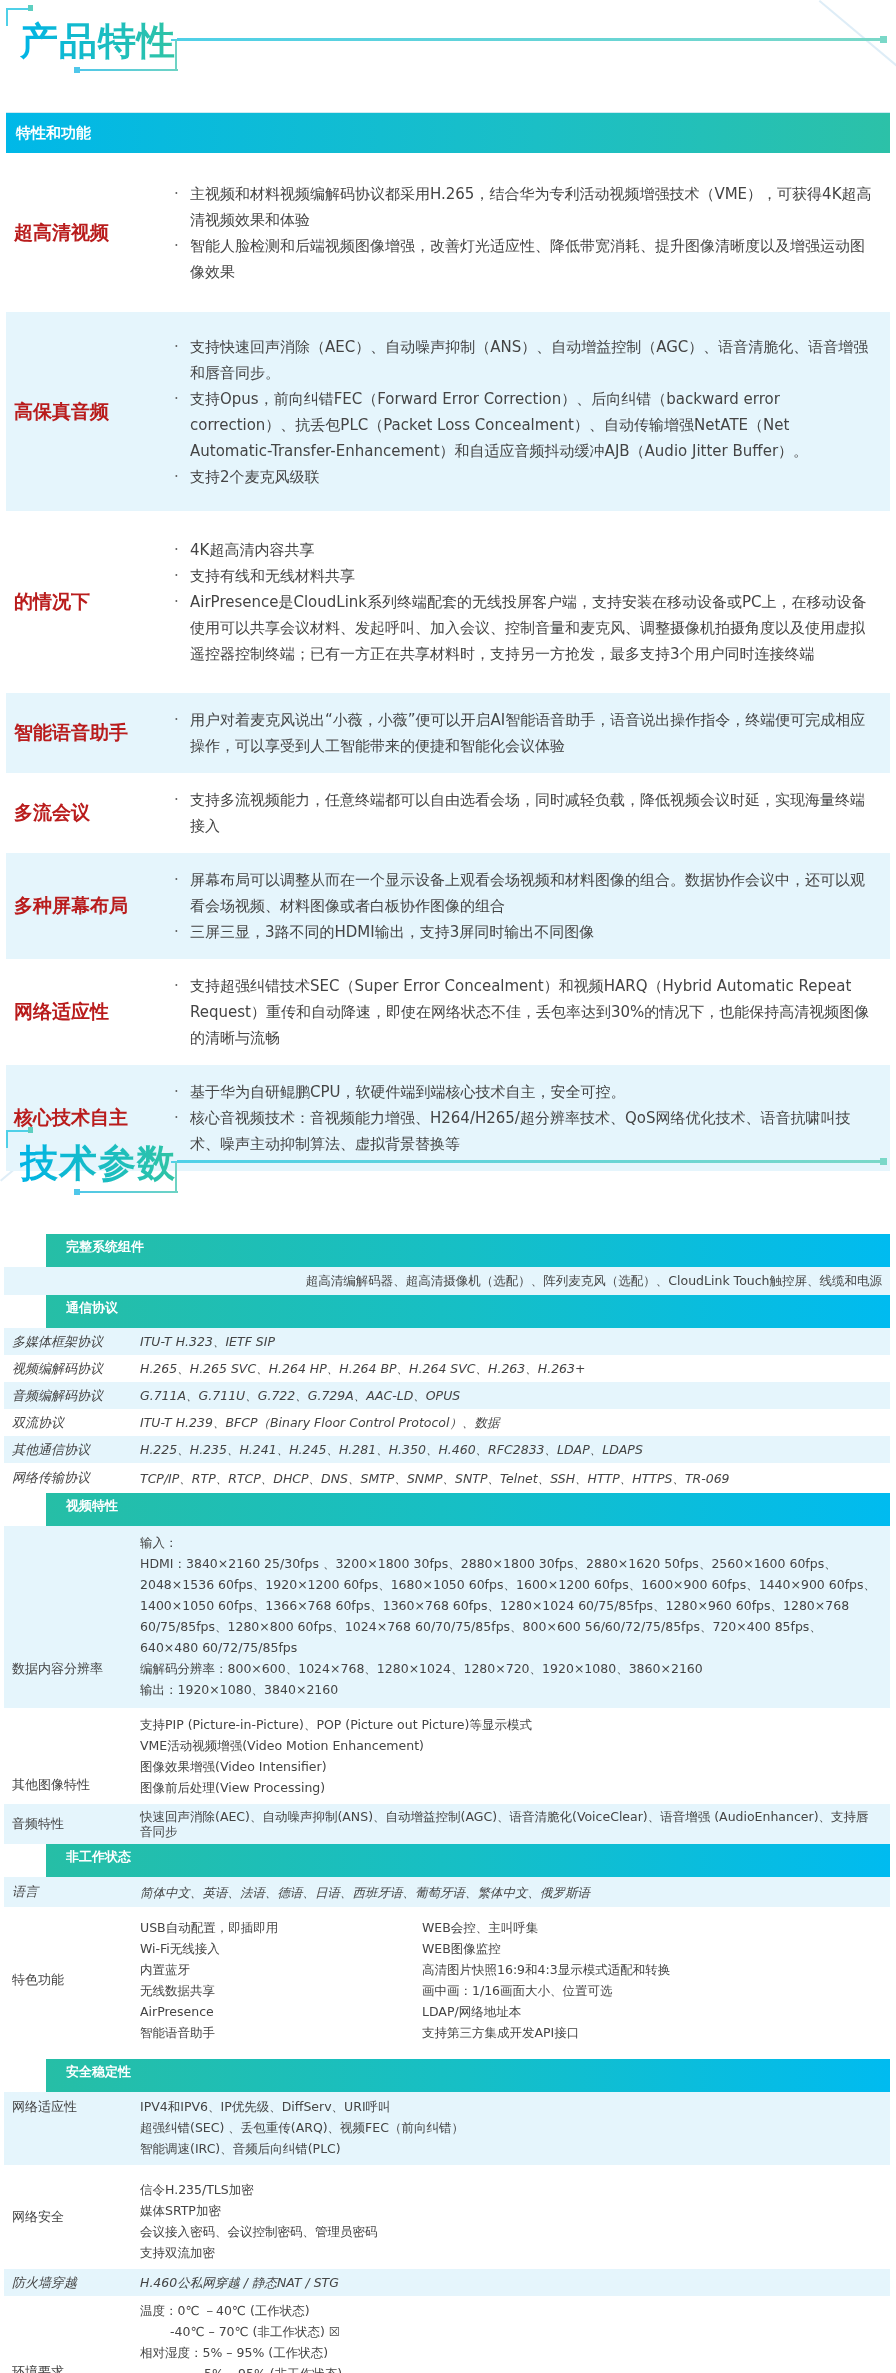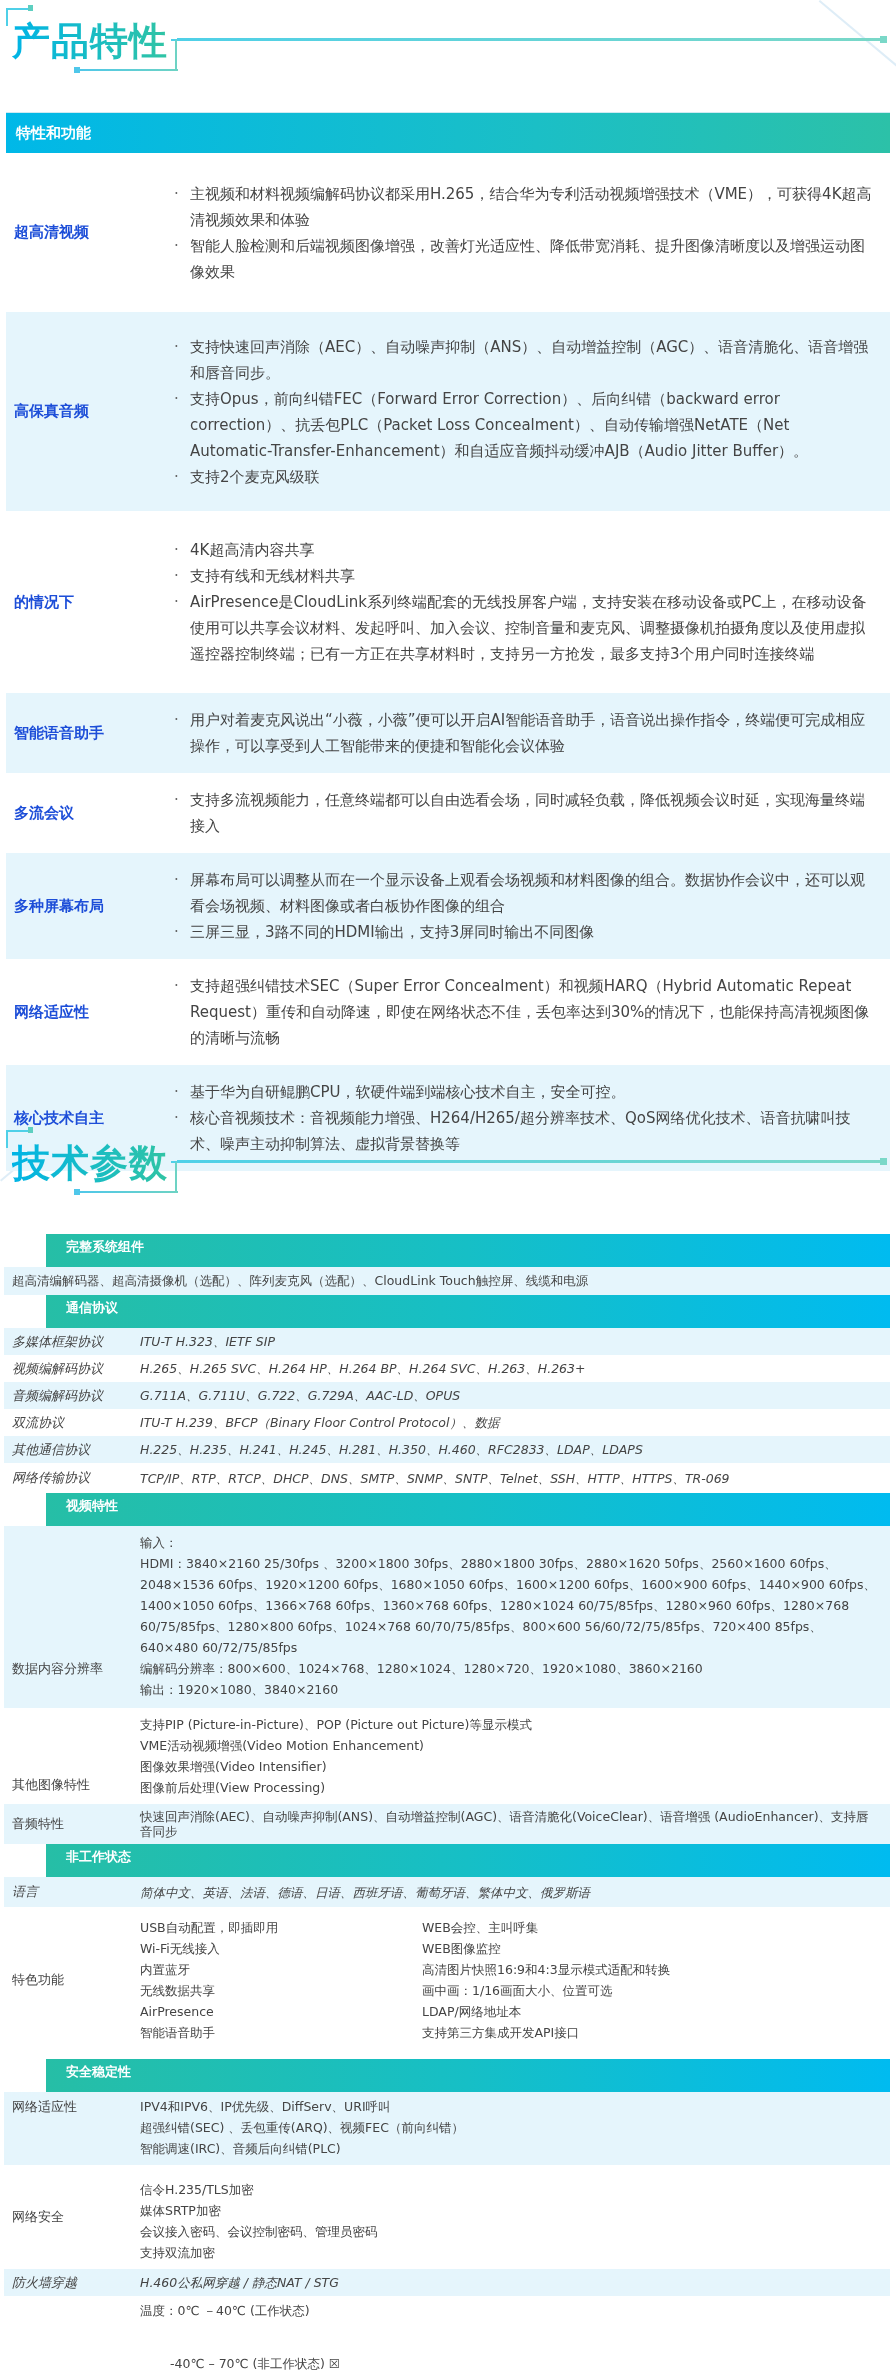--- a/index.html
+++ b/index.html
@@ -32,21 +32,21 @@
     border-left: 2px solid #4fd0e8;
   }
   .section-head .bracket-tl-cap {
     position: absolute;
     left: 28px; top: 3px;
     width: 5px; height: 6px;
     background: #5dcfc0;
   }
   .section-head .title {
     position: absolute;
-    left: 12px; top: 14px;
+    left: 20px; top: 14px;
     font-size: 38px;
     font-weight: bold;
     letter-spacing: 1px;
     background: linear-gradient(90deg, #00b4e6, #30c4a4);
     -webkit-background-clip: text;
     background-clip: text;
     color: transparent;
     text-align: right;
   }
   .section-head .bracket-br {
@@ -99,23 +99,23 @@
   }
   .feat-row {
     display: flex;
     align-items: center;
     padding: 14px 0 14px 0;
   }
   .feat-row.alt { background: #e5f5fc; }
   .feat-label {
     width: 168px;
     padding-left: 8px;
-    font-size: 15px;
+    font-size: 19px;
     font-weight: bold;
-    color: #1d4ed8;
+    color: #b91c1c;
     flex-shrink: 0;
   }
   .feat-items { width: 700px; }
   .feat-item {
     position: relative;
     padding-left: 16px;
     font-size: 15px;
     line-height: 26px;
     color: #444;
   }
@@ -141,20 +141,21 @@
     font-weight: bold;
     font-size: 13px;
     line-height: 26px;
     padding-left: 20px;
     margin-left: 42px;
   }
   .spec-full {
     background: #e5f5fc;
     padding: 5px 8px;
     line-height: 18px;
+    text-align: right;
   }
   .spec-row {
     display: flex;
     align-items: center;
   }
   .spec-row.alt { background: #e5f5fc; }
   .spec-row .k {
     width: 136px;
     flex-shrink: 0;
     padding-left: 8px;
@@ -165,21 +166,21 @@
     flex: 1;
     padding: 4px 12px 4px 0;
     line-height: 21px;
   }
   .spec-row.single { height: 27px; font-style: italic; }
   .spec-row.single .v { line-height: 19px; padding: 4px 0; }
   .v-line { line-height: 21px; }
   .two-col { display: flex; }
   .two-col .col { width: 282px; }
   .two-col .col div { line-height: 21px; }
-  .indent1 { padding-left: 30px; margin-top: 32px; }
+  .indent1 { padding-left: 30px; }
   .indent2 { padding-left: 64px; }
 </style>
 </head>
 <body>
 
 <div class="deco-line" style="left:820px;top:0;width:140px;transform:rotate(40deg);"></div>
 <div class="deco-line" style="left:0;top:1180px;width:90px;transform:rotate(-40deg);"></div>
 
 <div class="section-head" style="top:2px;">
   <div class="bracket-tl"></div>

